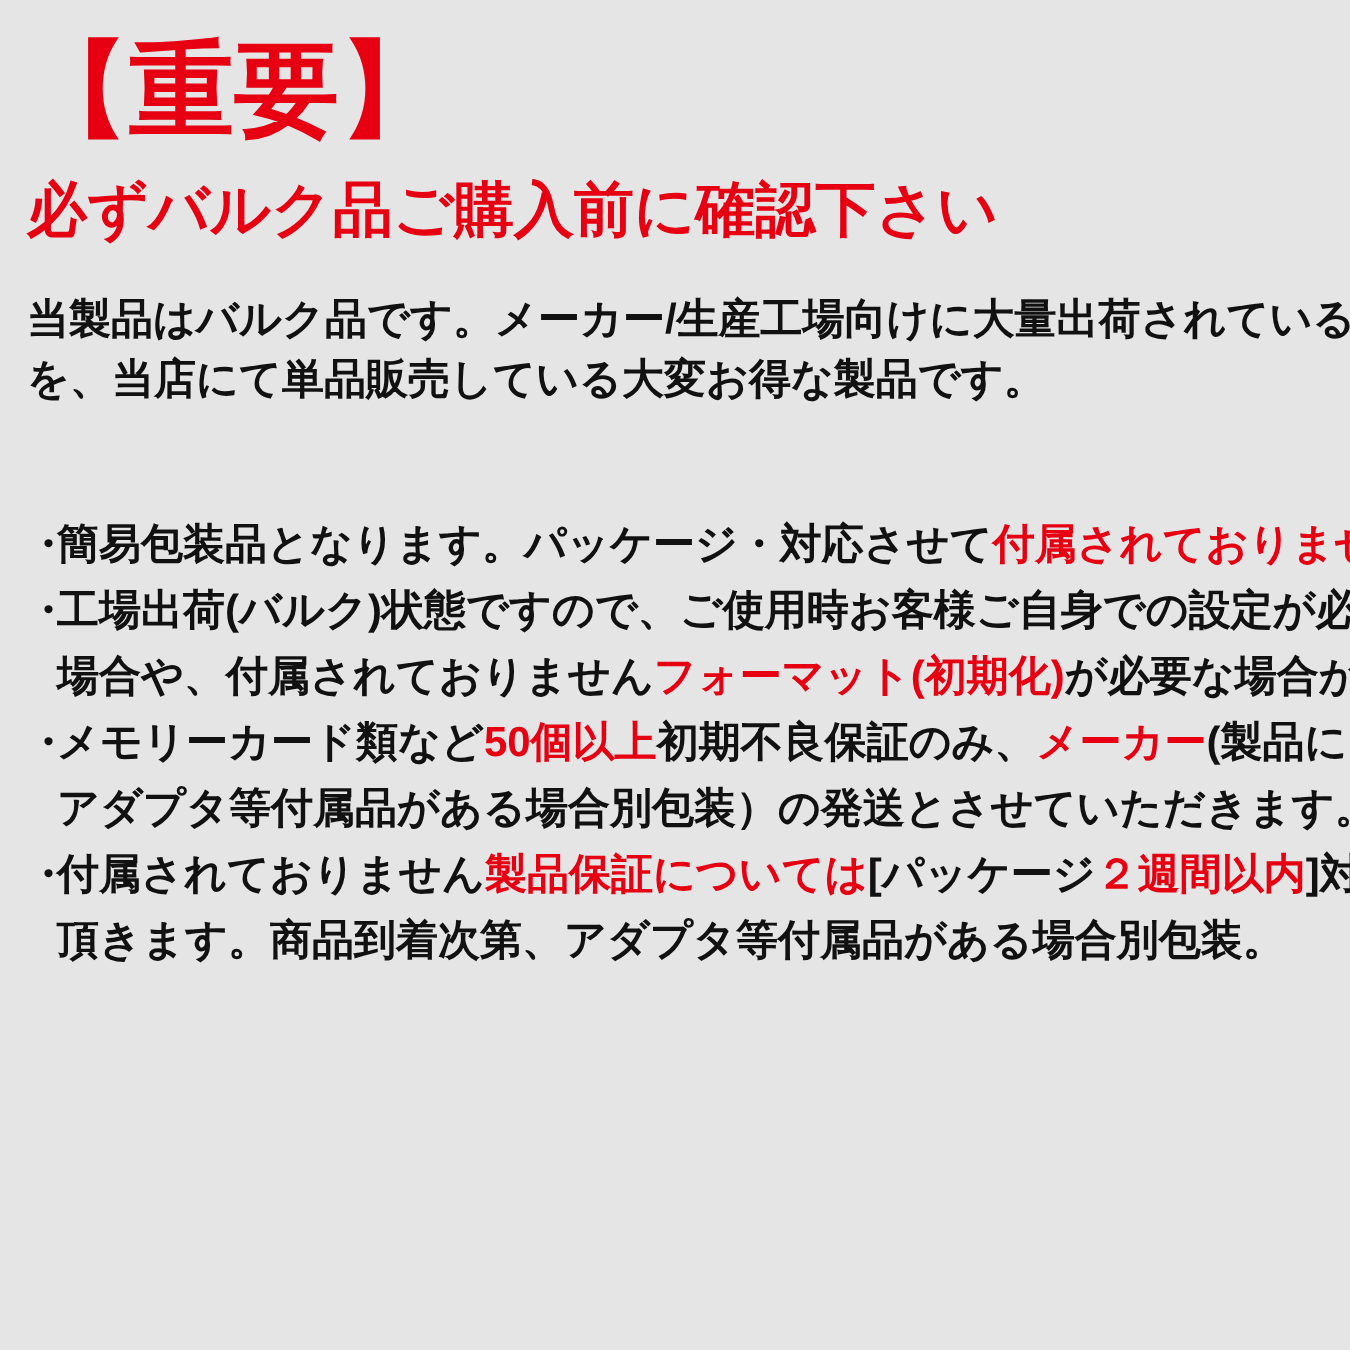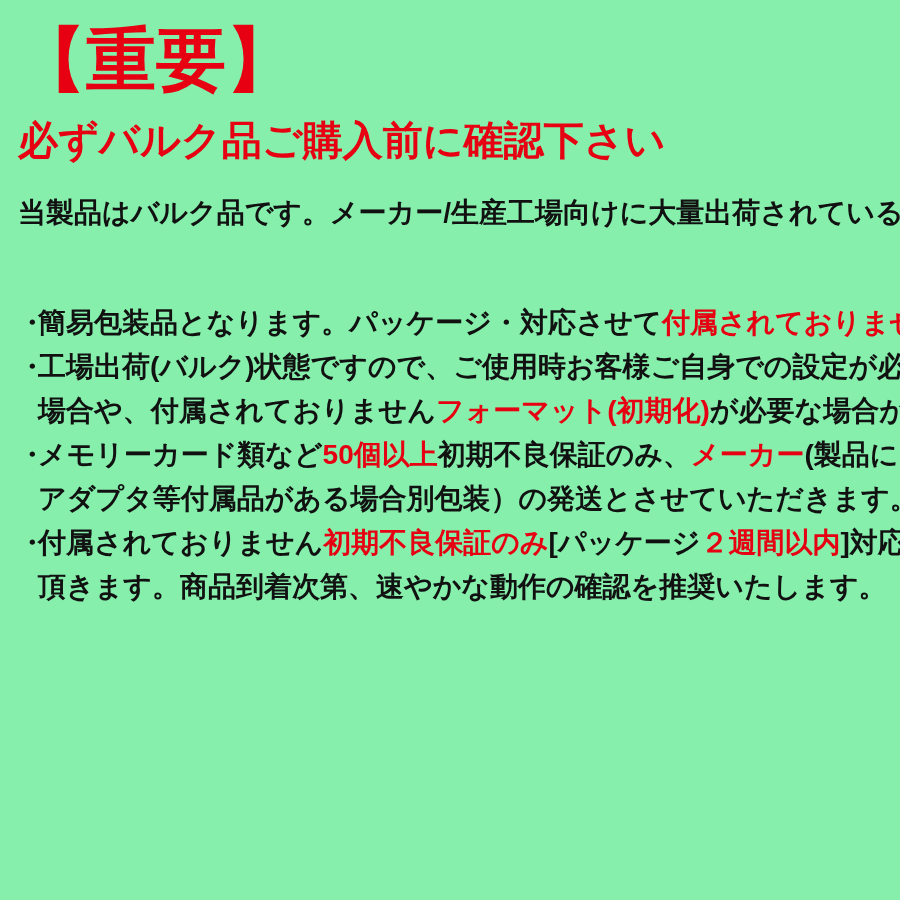--- a/index.html
+++ b/index.html
@@ -4,21 +4,21 @@
 <style>
   html, body {
     margin: 0;
     padding: 0;
     background: #ffffff;
   }
   .page {
     position: relative;
     width: 900px;
     height: 900px;
-    background: #86efac;
+    background: #e5e5e5;
     overflow: hidden;
     font-family: "Liberation Sans", "DejaVu Sans", sans-serif;
     font-weight: bold;
     color: #111111;
   }
   .title {
     margin: 22px 0 0 16px;
     font-size: 70px;
     line-height: 1.1;
     color: #e60012;
@@ -62,20 +62,21 @@
 <body>
 
 <div class="page">
 
   <div class="title">【重要】</div>
 
   <div class="subtitle">必ずバルク品ご購入前に確認下さい</div>
 
   <div class="intro">
     <div class="intro-line">当製品はバルク品です。メーカー/生産工場向けに大量出荷されている商品</div>
+    <div class="intro-line">を、当店にて単品販売している大変お得な製品です。</div>
   </div>
 
   <div class="notes">
 
     <div class="note-line">
       <span class="marker">・</span><span>簡易包装品となります。パッケージ・対応させて</span><span class="red">付属されておりません。</span>
     </div>
 
     <div class="note-line">
       <span class="marker">・</span><span>工場出荷(バルク)状態ですので、ご使用時お客様ご自身での設定が必要な</span>
@@ -85,21 +86,21 @@
     </div>
 
     <div class="note-line">
       <span class="marker">・</span><span>メモリーカード類など</span><span class="red">50個以上</span><span>初期不良保証のみ、</span><span class="red">メーカー</span><span>(製品により</span>
     </div>
     <div class="note-line indent">
       <span>アダプタ等付属品がある場合別包装）の発送とさせていただきます。</span>
     </div>
 
     <div class="note-line">
-      <span class="marker">・</span><span>付属されておりません</span><span class="red">初期不良保証のみ</span><span>[パッケージ</span><span class="red">２週間以内</span><span>]対応させて</span>
+      <span class="marker">・</span><span>付属されておりません</span><span class="red">製品保証については</span><span>[パッケージ</span><span class="red">２週間以内</span><span>]対応させて</span>
     </div>
     <div class="note-line indent">
-      <span>頂きます。商品到着次第、速やかな動作の確認を推奨いたします。</span>
+      <span>頂きます。商品到着次第、アダプタ等付属品がある場合別包装。</span>
     </div>
 
   </div>
 
 </div>
 
 </body></html>

